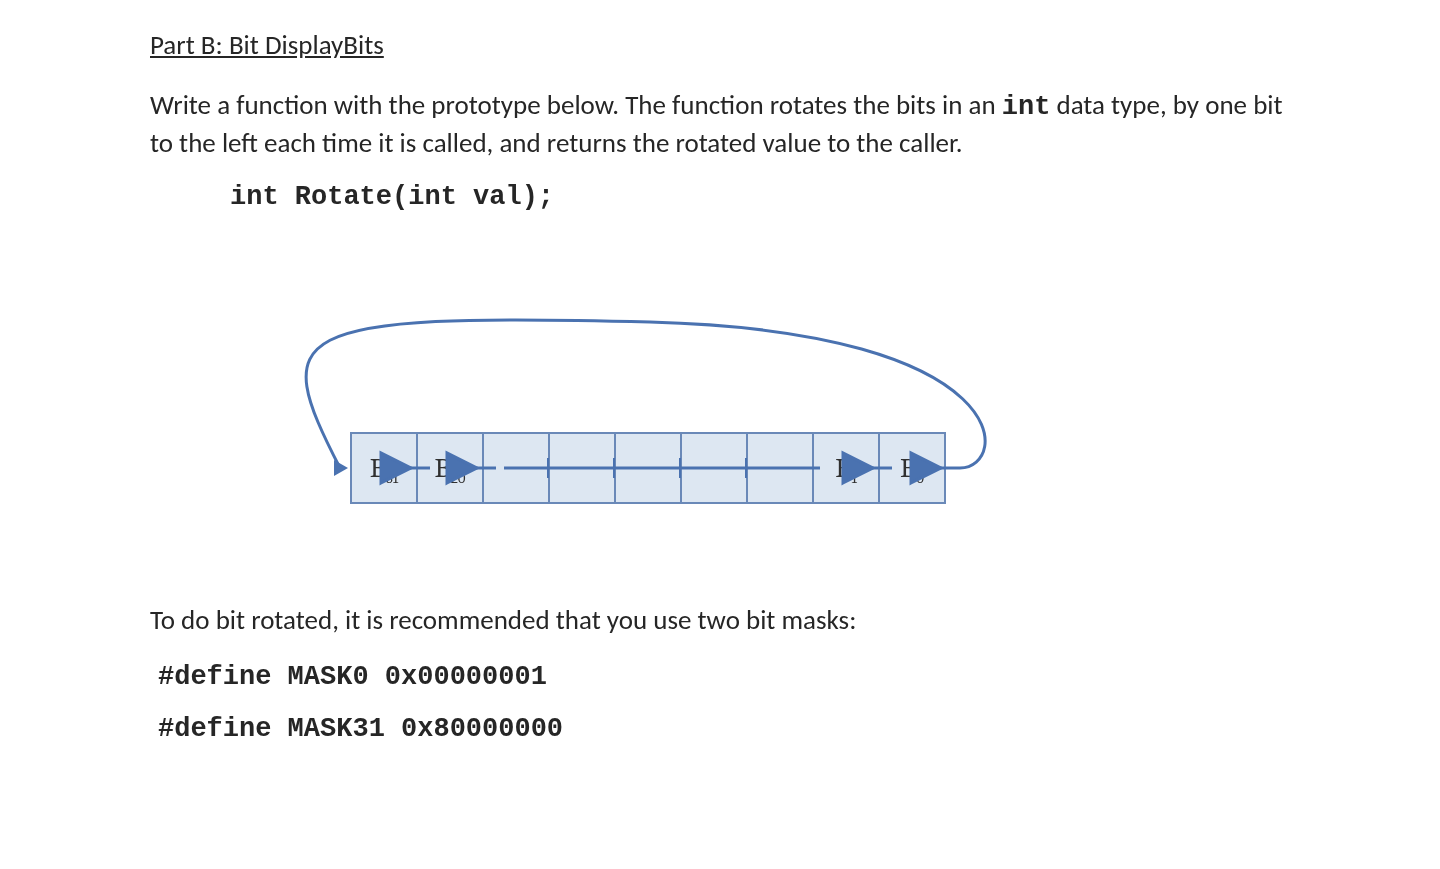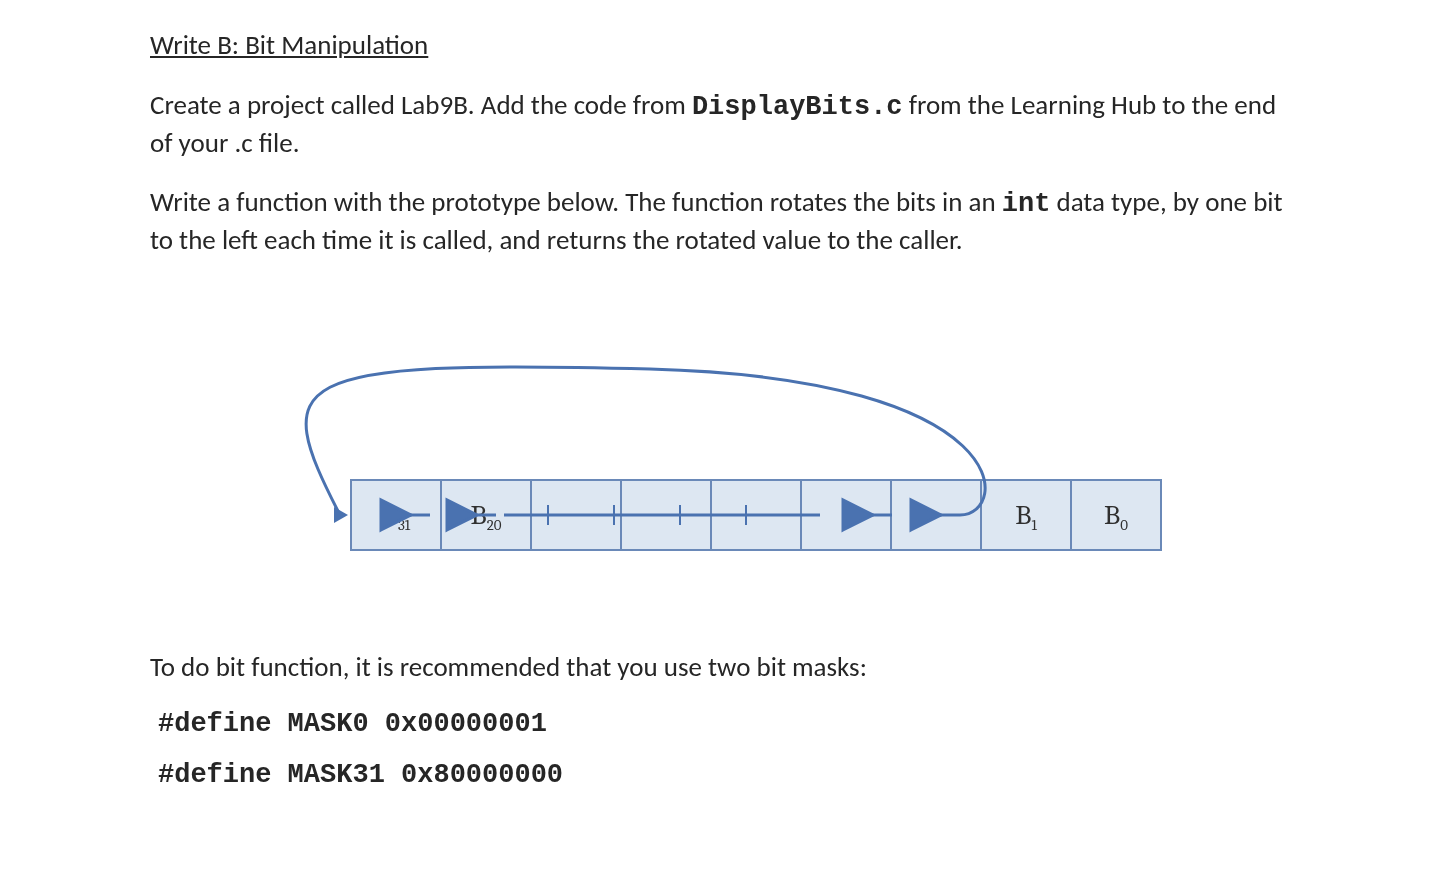--- a/index.html
+++ b/index.html
@@ -54,21 +54,21 @@
     top: 0;
     pointer-events: none;
   }
   .boxes {
     position: absolute;
     left: 90px;
     top: 160px;
     display: flex;
   }
   .bitbox {
-    width: 92px;
+    width: 68px;
     height: 72px;
     border: 2px solid #6a89b8;
     background: #dde7f2;
     box-sizing: border-box;
     display: flex;
     align-items: center;
     justify-content: center;
     margin-left: -2px; 
   }
   .bitbox:first-child { margin-left: 0; }
@@ -82,30 +82,28 @@
     font-size: 15px;
     position: relative;
     top: 6px;
   }
 </style>
 </head>
 <body>
 
 <div class="page">
 
-  <p class="heading">Write B: Bit Manipulation</p>
+  <p class="heading">Part B: Bit DisplayBits</p>
 
-  <p class="body">
-    <span>Create a project called Lab9B.  Add the code from </span><span class="bold mono">DisplayBits.c</span><span> from the Learning Hub to the end of your .c file.</span>
-  </p>
 
   <p class="body">
     <span>Write a function with the prototype below.  The function rotates the bits in an </span><span class="bold mono">int</span><span> data type, by one bit to the left each time it is called, and returns the rotated value to the caller.</span>
   </p>
 
+  <div class="code-block proto-row">int Rotate(int val);</div>
 
   <div class="diagram">
 
     <div class="boxes">
 
       <div class="bitbox">
         <span class="bitlbl">
           <span>B</span><span class="sub">31</span>
         </span>
       </div>
@@ -156,18 +154,18 @@
       <line x1="486" y1="186" x2="486" y2="206" stroke="#4a72b0" stroke-width="2"></line>
 
       <line x1="632" y1="196" x2="610" y2="196" stroke="#4a72b0" stroke-width="3" marker-end="url(#arrowL)"></line>
 
       <line x1="700" y1="196" x2="678" y2="196" stroke="#4a72b0" stroke-width="3" marker-end="url(#arrowL)"></line>
 
       <line x1="545" y1="196" x2="560" y2="196" stroke="#4a72b0" stroke-width="3"></line>
     </svg>
   </div>
 
-  <p class="body" style="margin-bottom:14px;">To do bit function, it is recommended that you use two bit masks:</p>
+  <p class="body" style="margin-bottom:14px;">To do bit rotated, it is recommended that you use two bit masks:</p>
 
   <div class="code-block mask-rows"><span>#define MASK0 0x00000001</span>
 <span>#define MASK31 0x80000000</span></div>
 
 </div>
 
 </body></html>

